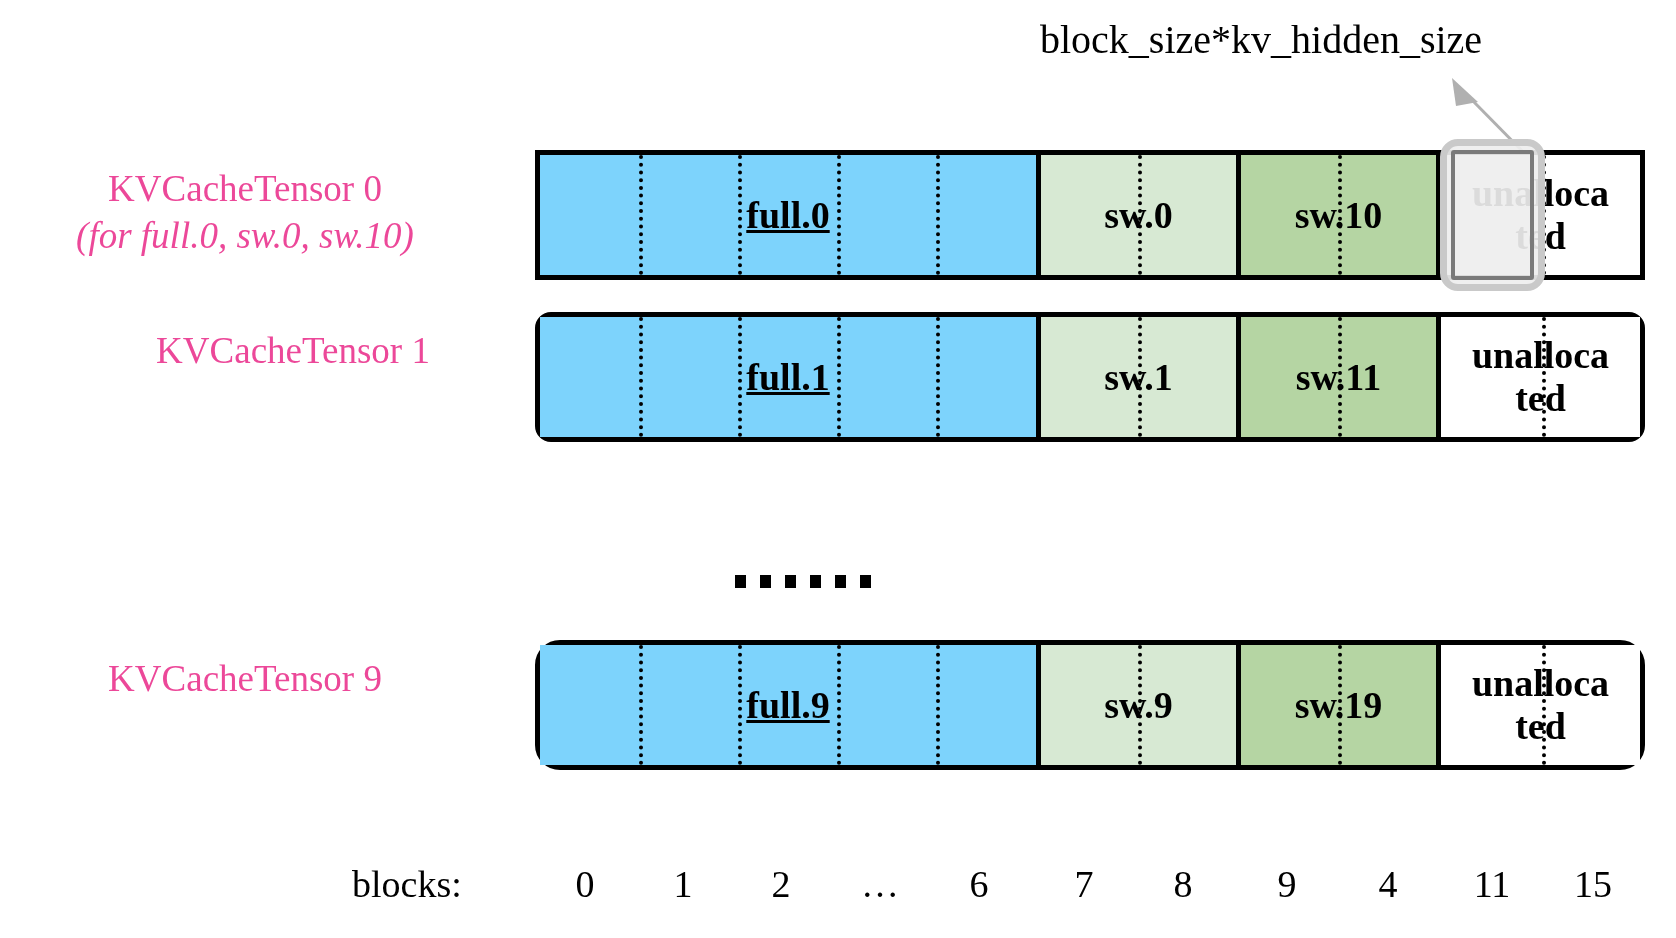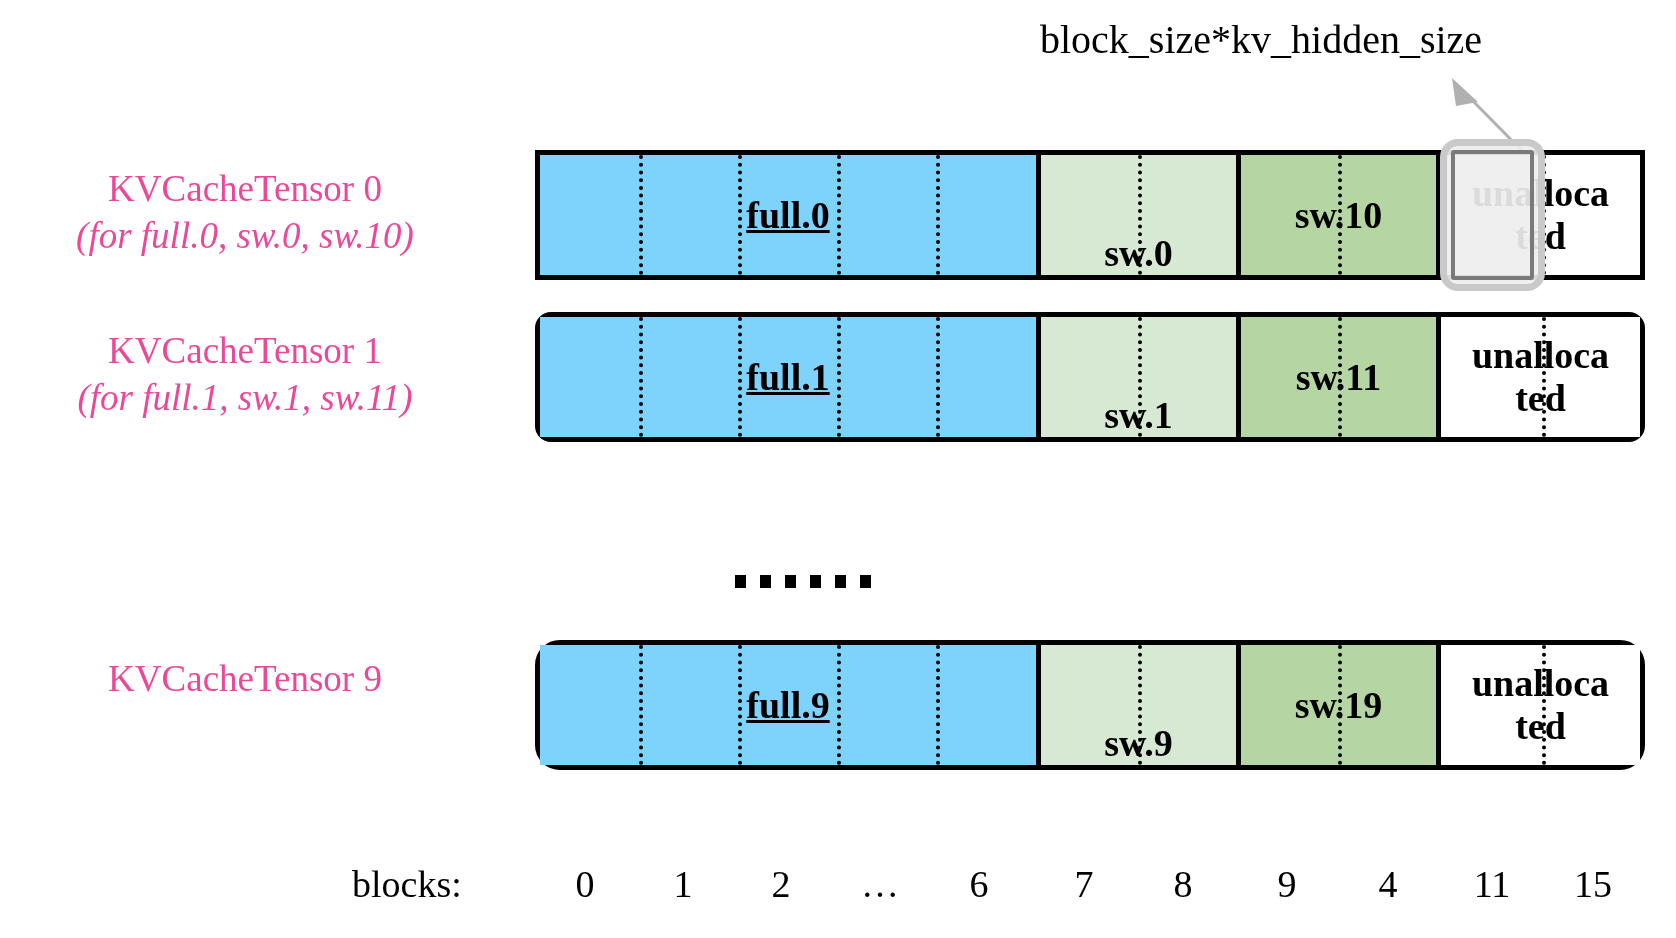--- a/index.html
+++ b/index.html
@@ -71,21 +71,21 @@
     box-sizing: border-box;
     display: flex;
     align-items: center;
     justify-content: center;
     height: 100%;
     overflow: hidden;
   }
   .seg + .seg { border-left: 5px solid #000; }
 
   .seg-full  { flex: 0 0 496px; background: #7dd3fc; text-decoration: underline; }
-  .seg-sw-a  { flex: 0 0 200px; background: #d7e9d3; align-items: flex-end; }
+  .seg-sw-a  { flex: 0 0 200px; background: #d7e9d3; }
   .seg-sw-b  { flex: 0 0 200px; background: #b5d5a3; }
   .seg-unall { flex: 1 1 auto;  background: #ffffff; }
 
   .seg-text {
     position: relative;
     z-index: 3;
     font-weight: bold;
     font-size: 38px;
     color: #000;
     text-align: center;
@@ -215,23 +215,22 @@
     <div class="seg seg-unall">
       <div class="dots">
         <span class="dotline" style="left:101px"></span>
       </div>
       <span class="seg-text">unalloca
 ted</span>
     </div>
   </div>
   <div class="highlight"></div>
 
-  <div class="row-label" style="top:327px;">
+  <div class="row-label" style="top:327px;padding-left:48px;">
     <span class="l1">KVCacheTensor 1</span>
-    <span class="l2">(for full.1, sw.1, sw.11)</span>
   </div>
   <div class="bar" style="top:312px;border-radius:16px;">
     <div class="seg seg-full">
       <div class="dots">
         <span class="dotline" style="left:99px"></span>
         <span class="dotline" style="left:198px"></span>
         <span class="dotline" style="left:297px"></span>
         <span class="dotline" style="left:396px"></span>
       </div>
       <span class="seg-text">full.1</span>

